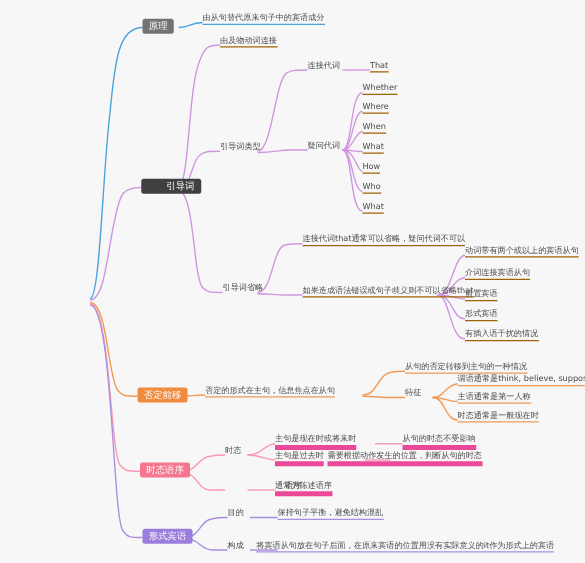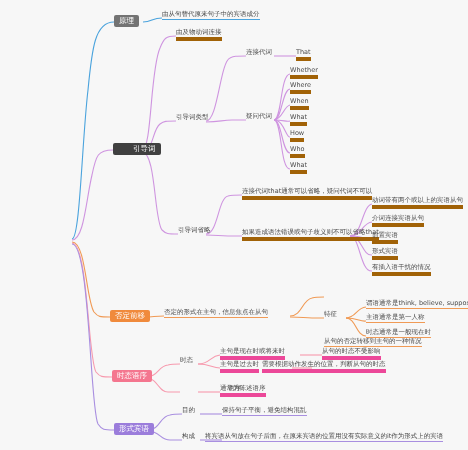--- a/index.html
+++ b/index.html
@@ -10,21 +10,21 @@
   .root{border:1px solid #9a9a9a;background:#fff;border-radius:4px;padding:5px 12px;font-size:10px;color:#333;}
   .mainlabel{border-radius:2px;padding:2px 5px;font-size:7.5px;color:#fff;}
   .m-blue{background:#737373;}
   .m-purple{background:#404040;padding-left:20px;}
   .m-orange{background:#f08a3c;}
   .m-pink{background:#f4768f;}
   .m-violet{background:#9b7ddb;}
   .leaf{font-size:6.5px;color:#4a4a4a;padding-bottom:1.5px;}
   .sub{font-size:6.5px;color:#4a4a4a;padding-bottom:1.5px;}
   .u-blue{border-bottom:1px solid #4aa3dd;}
-  .u-purple{border-bottom:4px solid #a16207;}
+  .u-purple{border-bottom:1px solid #a16207;}
   .u-orange{border-bottom:1px solid #f09a55;}
   .u-pink{border-bottom:4px solid #ec4899;}
   .u-violet{border-bottom:1px solid #a98fe0;}
   .nou{border-bottom:none;}
 </style>
 </head>
 <body>
 
 <div id="canvas">
 
@@ -123,21 +123,21 @@
   <div class="node leaf u-purple" style="left:242px;top:229px;">如果造成语法错误或句子歧义则不可以省略that</div>
 
   <div class="node leaf u-purple" style="left:372px;top:197px;">动词带有两个或以上的宾语从句</div>
   <div class="node leaf u-purple" style="left:372px;top:215px;">介词连接宾语从句</div>
   <div class="node leaf u-purple" style="left:372px;top:232px;">前置宾语</div>
   <div class="node leaf u-purple" style="left:372px;top:248px;">形式宾语</div>
   <div class="node leaf u-purple" style="left:372px;top:264px;">有插入语干扰的情况</div>
 
   <div class="node mainlabel m-orange" style="left:110px;top:310px;">否定前移</div>
   <div class="node leaf u-orange" style="left:164px;top:309px;">否定的形式在主句，信息焦点在从句</div>
-  <div class="node leaf u-orange" style="left:324px;top:290px;margin-top:48px;">从句的否定转移到主句的一种情况</div>
+  <div class="node leaf u-orange" style="left:324px;top:290px;">从句的否定转移到主句的一种情况</div>
   <div class="node sub nou" style="left:324px;top:311px;">特征</div>
   <div class="node leaf u-orange" style="left:366px;top:300px;">谓语通常是think, believe, suppose这一类的单词</div>
   <div class="node leaf u-orange" style="left:366px;top:314px;">主语通常是第一人称</div>
   <div class="node leaf u-orange" style="left:366px;top:329px;">时态通常是一般现在时</div>
 
   <div class="node mainlabel m-pink" style="left:112px;top:370px;">时态语序</div>
   <div class="node sub nou" style="left:180px;top:357px;">时态</div>
   <div class="node sub nou" style="left:180px;top:385px;margin-left:48px;">语序</div>
   <div class="node leaf u-pink" style="left:220px;top:348px;">主句是现在时或将来时</div>
   <div class="node leaf u-pink" style="left:220px;top:361px;">主句是过去时</div>

